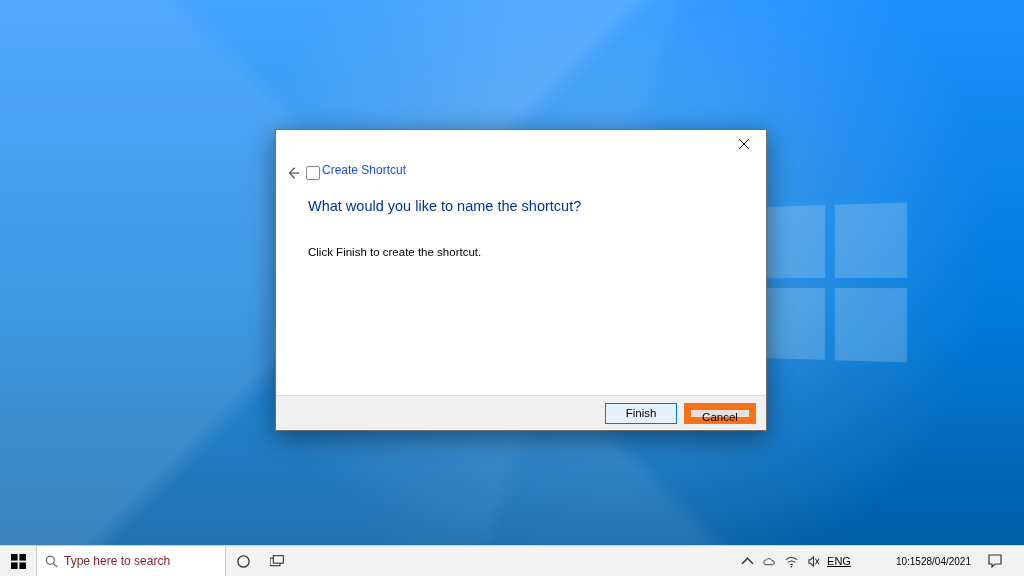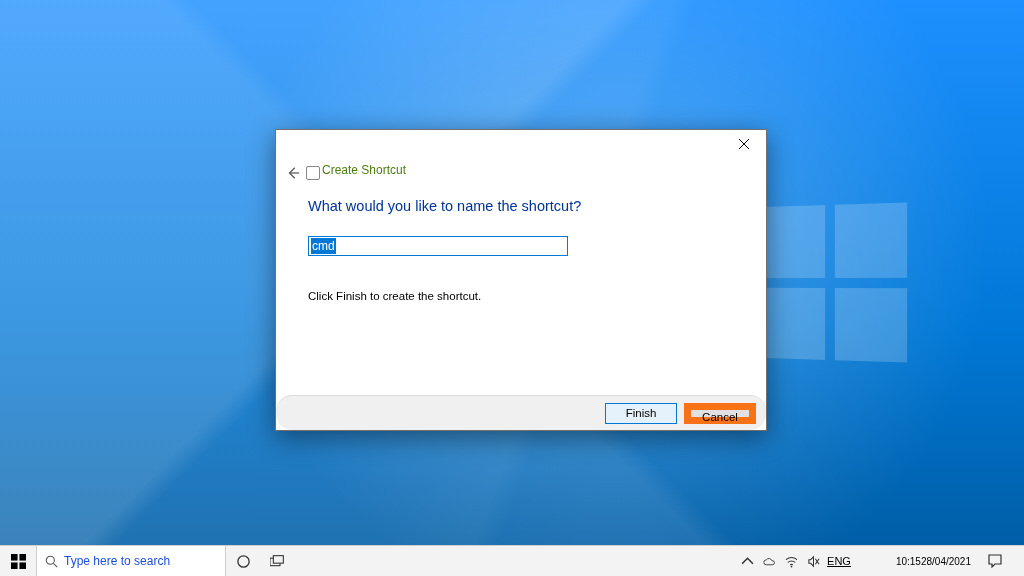--- a/index.html
+++ b/index.html
@@ -105,21 +105,21 @@
     border: 1px solid #888;
     border-radius: 2px;
     background: #fff;
   }
 
   .dlg-title {
     position: absolute;
     left: 46px;
     top: 33px;
     font-size: 12px;
-    color: #4d7c0f;
+    color: #1d4ed8;
   }
 
   
   .dlg-body {
     flex: 1 1 auto;
     padding: 20px 24px 0 32px;
     color: #000;
   }
   .dlg-heading {
     color: #003399;
@@ -174,21 +174,20 @@
   .dlg-footer {
     flex: 0 0 34px;
     height: 34px;
     background: #f0f0f0;
     border-top: 1px solid #dcdcdc;
     display: flex;
     justify-content: flex-end;
     align-items: center;
     padding-right: 10px;
     gap: 7px;
-    border-radius: 16px;
   }
   .dlg-btn {
     width: 72px;
     height: 21px;
     font-family: inherit;
     font-size: 11.5px;
     border: 7px solid #f97316;
     background: #e1e1e1;
     cursor: pointer;
   }
@@ -225,21 +224,21 @@
     border-top: none;
     border-bottom: none;
     display: flex;
     align-items: center;
     background: #fff;
     padding-left: 8px;
     gap: 6px;
     cursor: text;
   }
   .tb-search svg { width: 13px; height: 13px; }
-  .tb-search span { font-size: 12px; color: #1d4ed8; }
+  .tb-search span { font-size: 12px; color: #7f1d1d; }
 
   .tb-btn {
     width: 34px;
     display: flex;
     align-items: center;
     justify-content: center;
     cursor: pointer;
   }
   .tb-btn svg { width: 15px; height: 15px; }
 
@@ -312,24 +311,20 @@
         <path d="M10 2 L4 8 L10 14" fill="none" stroke="#555" stroke-width="1.4"></path>
         <line x1="4" y1="8" x2="15" y2="8" stroke="#555" stroke-width="1.4"></line>
       </svg>
     </div>
     <div class="dlg-smicon"></div>
     <div class="dlg-title">Create Shortcut</div>
   </div>
 
   <div class="dlg-body">
     <div class="dlg-heading">What would you like to name the shortcut?</div>
-    <div class="dlg-input-wrap">
-      <input class="dlg-input" type="text" value="cmd" style="">
-      <span class="dlg-input-sel">cmd</span>
-    </div>
     <div class="dlg-hint">Click Finish to create the shortcut.</div>
   </div>
 
   <div class="dlg-footer">
     <button class="dlg-btn primary">Finish</button>
     <button class="dlg-btn">Cancel</button>
   </div>
 </div>
 
 <div class="taskbar">

